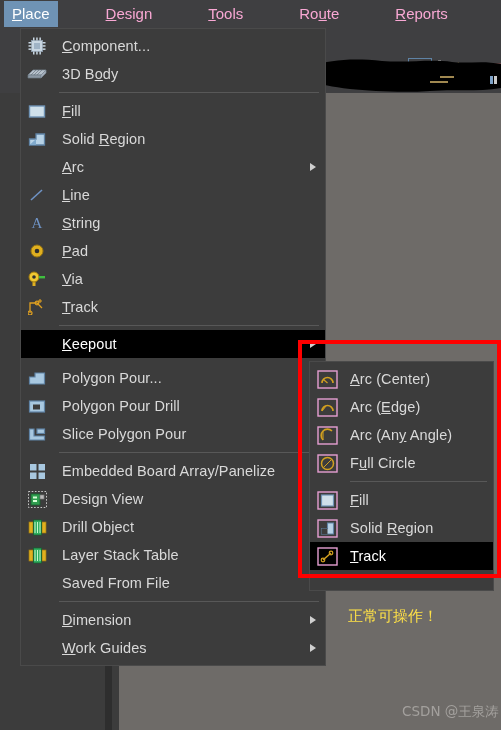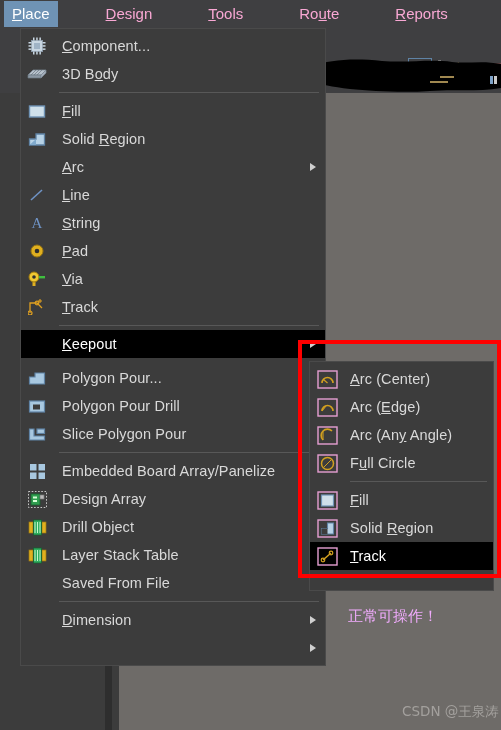--- a/index.html
+++ b/index.html
@@ -220,21 +220,21 @@
     border: 4px solid #ff0000;
     box-sizing: border-box;
     z-index: 20;
     pointer-events: none;
   }
 
   
   .note-red {
     position: absolute;
     left: 348px; top: 607px;
-    color: #f0abfc;
+    color: #fde047;
     font-size: 15px;
     font-family: "DejaVu Sans", sans-serif;
     white-space: nowrap;
     z-index: 22;
   }
   .watermark {
     position: absolute;
     left: 389px; top: 703px;
     color: #a3a09d;
     font-size: 13.5px;
@@ -482,21 +482,21 @@
     <div class="menu-item">
       <div class="mi-icon">
         <svg class="ic" width="19" height="17" viewBox="0 0 19 17">
           <rect x="0.5" y="0.5" width="18" height="16" fill="none" stroke="#c8c8c8" stroke-width="1" stroke-dasharray="1.6,1.6"></rect>
           <rect x="3" y="3" width="9" height="11" fill="#2f9e4f" stroke="#186030" stroke-width="0.8"></rect>
           <rect x="5" y="5.5" width="4" height="2" fill="#d8ffd8"></rect>
           <rect x="5" y="9" width="4" height="2" fill="#d8ffd8"></rect>
           <rect x="12" y="4" width="4" height="4" fill="#b8b8b8" stroke="#7a7a7a" stroke-width="0.7"></rect>
         </svg>
       </div>
-      <div class="mi-label">Design Array</div>
+      <div class="mi-label">Design View</div>
     </div>
 
     <div class="menu-item">
       <div class="mi-icon">
         <svg class="ic" width="19" height="17" viewBox="0 0 19 17">
           <rect x="1" y="3" width="4" height="11" fill="#e0b020" stroke="#9c7810" stroke-width="0.7"></rect>
           <rect x="14" y="3" width="4" height="11" fill="#e0b020" stroke="#9c7810" stroke-width="0.7"></rect>
           <rect x="5.5" y="1" width="8" height="15" fill="#2fae5f" stroke="#166030" stroke-width="0.8"></rect>
           <g stroke="#d8ffd8" stroke-width="0.9">
               <path d="M7,3 v11"></path>
@@ -532,20 +532,21 @@
     <div class="menu-sep"></div>
 
     <div class="menu-item">
       <div class="mi-icon"></div>
       <div class="mi-label"><span class="acc">D</span>imension</div>
       <div class="mi-arrow"></div>
     </div>
 
     <div class="menu-item">
       <div class="mi-icon"></div>
+      <div class="mi-label"><span class="acc">W</span>ork Guides</div>
       <div class="mi-arrow"></div>
     </div>
   </div>
 
   <div class="submenu-panel">
 
     <div class="menu-item">
       <div class="mi-icon">
         <svg class="ic" width="21" height="19" viewBox="0 0 21 19">
           <rect x="1" y="1" width="19" height="17" fill="none" stroke="#e69fd2" stroke-width="1.4"></rect>

